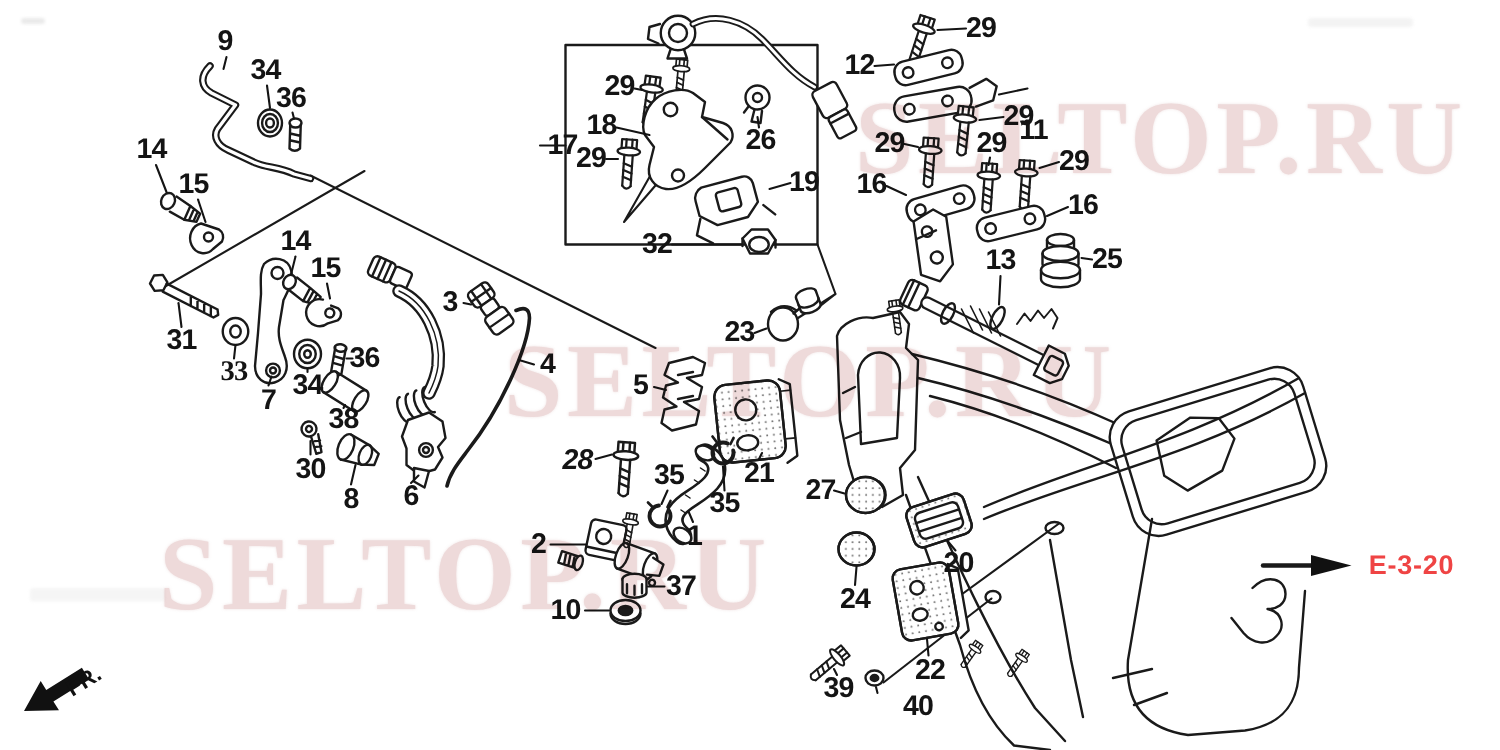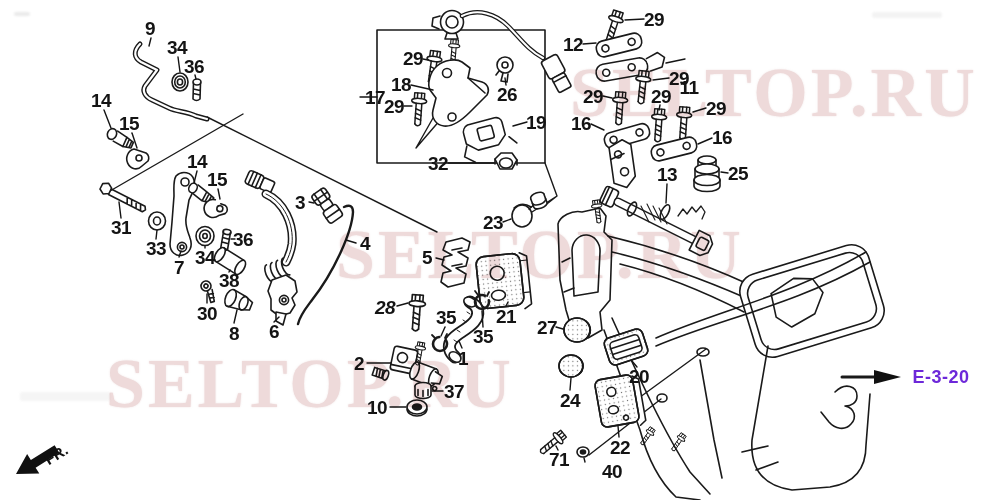--- a/index.html
+++ b/index.html
@@ -6,21 +6,21 @@
   .stage{position:relative;width:1000px;height:500px;background:#ffffff;overflow:hidden;
          font-family:"Liberation Sans",sans-serif;}
   .stage svg{position:absolute;left:0;top:0;}
   #label-layer,#wm-layer,#ref-layer{position:absolute;left:0;top:0;width:100%;height:100%;pointer-events:none;}
   .plabel{position:absolute;transform:translate(-50%,-50%);font:700 19px "Liberation Sans",sans-serif;
           color:#141414;line-height:1;background:rgba(255,255,255,0.0);letter-spacing:-0.5px;}
   .wm{position:absolute;font:700 70px "Liberation Serif",serif;letter-spacing:3px;color:#eedada;
       white-space:nowrap;line-height:1;text-shadow:0 0 2px rgba(205,165,165,0.35);}
   #wm-layer{mix-blend-mode:multiply;}
   .refcode{position:absolute;transform:translate(-50%,-50%);font:700 18px "Liberation Sans",sans-serif;
-           color:#6d28d9;letter-spacing:0.5px;}
+           color:#ef4444;letter-spacing:0.5px;}
   .frlabel{position:absolute;transform:rotate(-32deg);font:700 15px "Liberation Sans",sans-serif;color:#111;}
   .speck{position:absolute;background:#d9d9d9;filter:blur(1px);border-radius:2px;}
 </style>
 </head>
 <body>
 
 <div class="stage">
 
   <svg width="1000" height="500" viewBox="0 0 1000 500">
     <defs>
@@ -455,21 +455,21 @@
       <div class="plabel" style="left: 593px; top: 96px;">29</div>
       <div class="plabel" style="left: 661px; top: 96px;">29</div>
       <div class="plabel" style="left: 716px; top: 108px;">29</div>
       <div class="plabel" style="left: 581px; top: 123px;">16</div>
       <div class="plabel" style="left: 722px; top: 137px;">16</div>
       <div class="plabel" style="left: 667px; top: 174px;">13</div>
       <div class="plabel" style="left: 738px; top: 173px;">25</div>
       <div class="plabel" style="left: 197px; top: 161px;">14</div>
       <div class="plabel" style="left: 217px; top: 179px;">15</div>
       <div class="plabel" style="left: 121px; top: 227px;">31</div>
-      <div class="plabel" style="left: 156px; top: 248px;">33</div>
+      <div class="plabel" style="left: 156px; top: 248px; font-family: Liberation Serif, serif;">33</div>
       <div class="plabel" style="left: 179px; top: 267px;">7</div>
       <div class="plabel" style="left: 205px; top: 257px;">34</div>
       <div class="plabel" style="left: 243px; top: 239px;">36</div>
       <div class="plabel" style="left: 229px; top: 280px;">38</div>
       <div class="plabel" style="left: 207px; top: 313px;">30</div>
       <div class="plabel" style="left: 234px; top: 333px;">8</div>
       <div class="plabel" style="left: 274px; top: 331px;">6</div>
       <div class="plabel" style="left: 300px; top: 202px;">3</div>
       <div class="plabel" style="left: 365px; top: 243px;">4</div>
       <div class="plabel" style="left: 493px; top: 222px;">23</div>
@@ -479,21 +479,21 @@
       <div class="plabel" style="left: 483px; top: 336px;">35</div>
       <div class="plabel" style="left: 506px; top: 316px;">21</div>
       <div class="plabel" style="left: 463px; top: 358px;">1</div>
       <div class="plabel" style="left: 547px; top: 327px;">27</div>
       <div class="plabel" style="left: 359px; top: 363px;">2</div>
       <div class="plabel" style="left: 454px; top: 391px;">37</div>
       <div class="plabel" style="left: 377px; top: 407px;">10</div>
       <div class="plabel" style="left: 570px; top: 400px;">24</div>
       <div class="plabel" style="left: 639px; top: 376px;">20</div>
       <div class="plabel" style="left: 620px; top: 447px;">22</div>
-      <div class="plabel" style="left: 559px; top: 459px;">71</div>
+      <div class="plabel" style="left: 559px; top: 459px;">39</div>
       <div class="plabel" style="left: 612px; top: 471px;">40</div>
     </div>
 
   <div id="ref-layer">
     <div class="refcode" style="left:941px;top:377px;">E-3-20</div>
     <div class="frlabel" style="left:44px;top:446px;">FR.</div>
   </div>
 
   <div id="wm-layer">
       <div class="wm" style="left: 570px; top: 58px; color: rgb(238, 218, 218);">SELTOP.RU</div>

